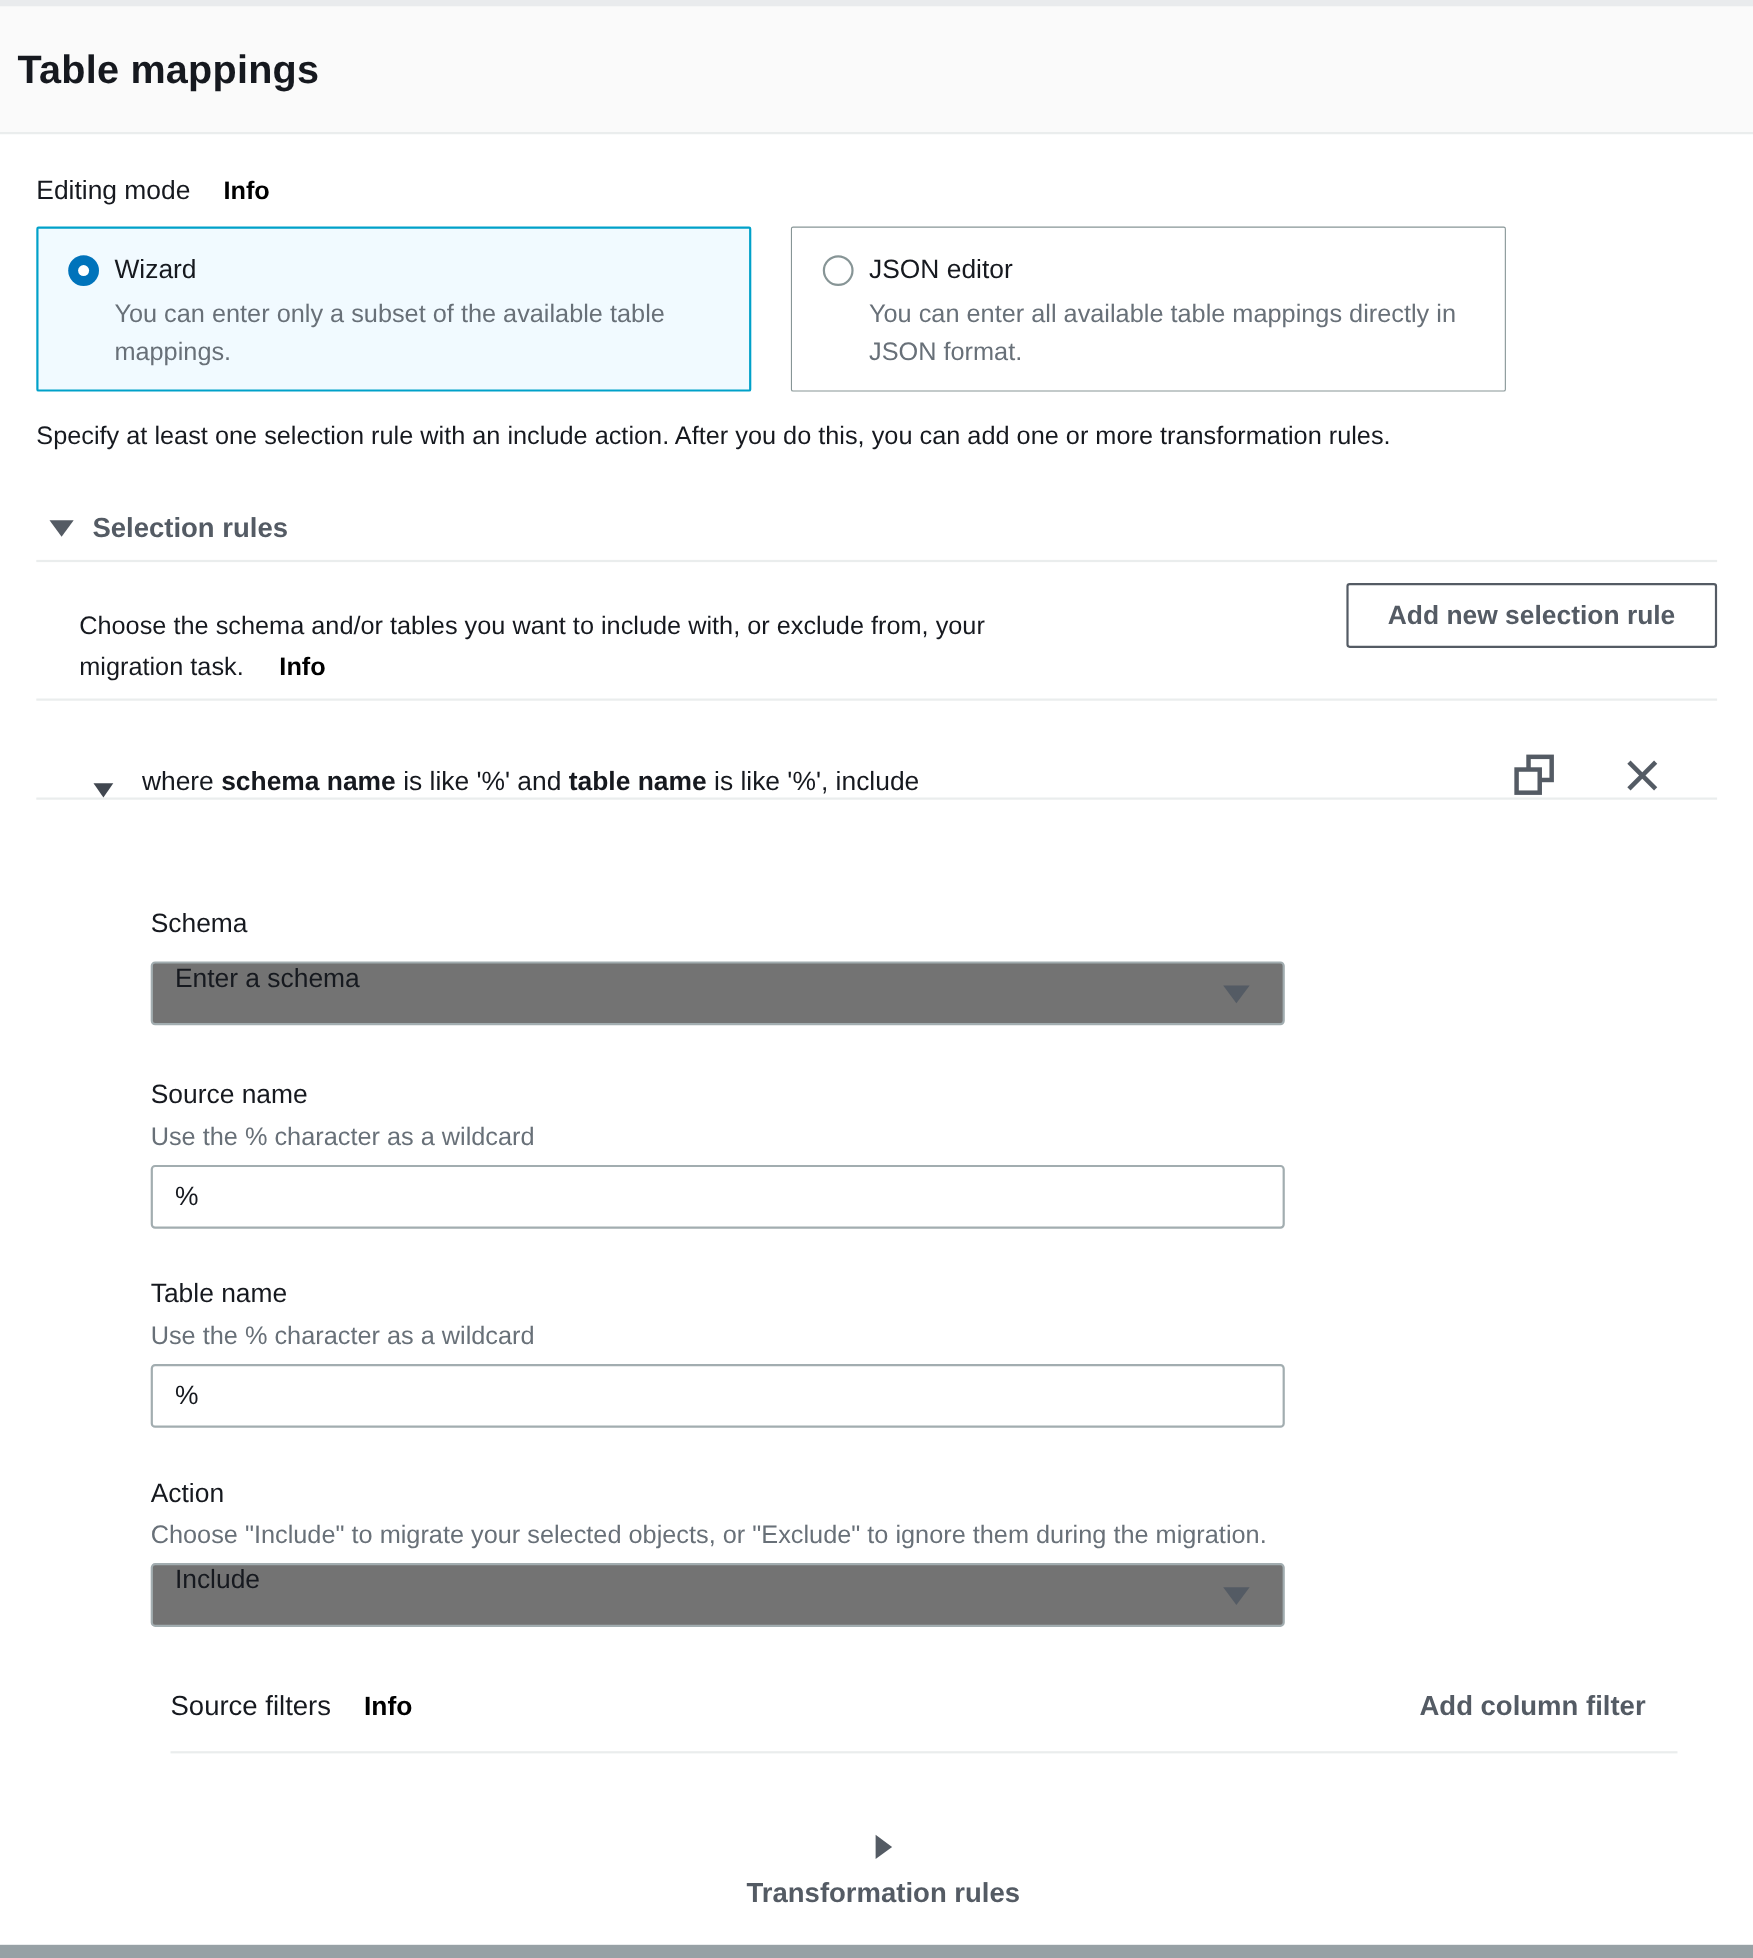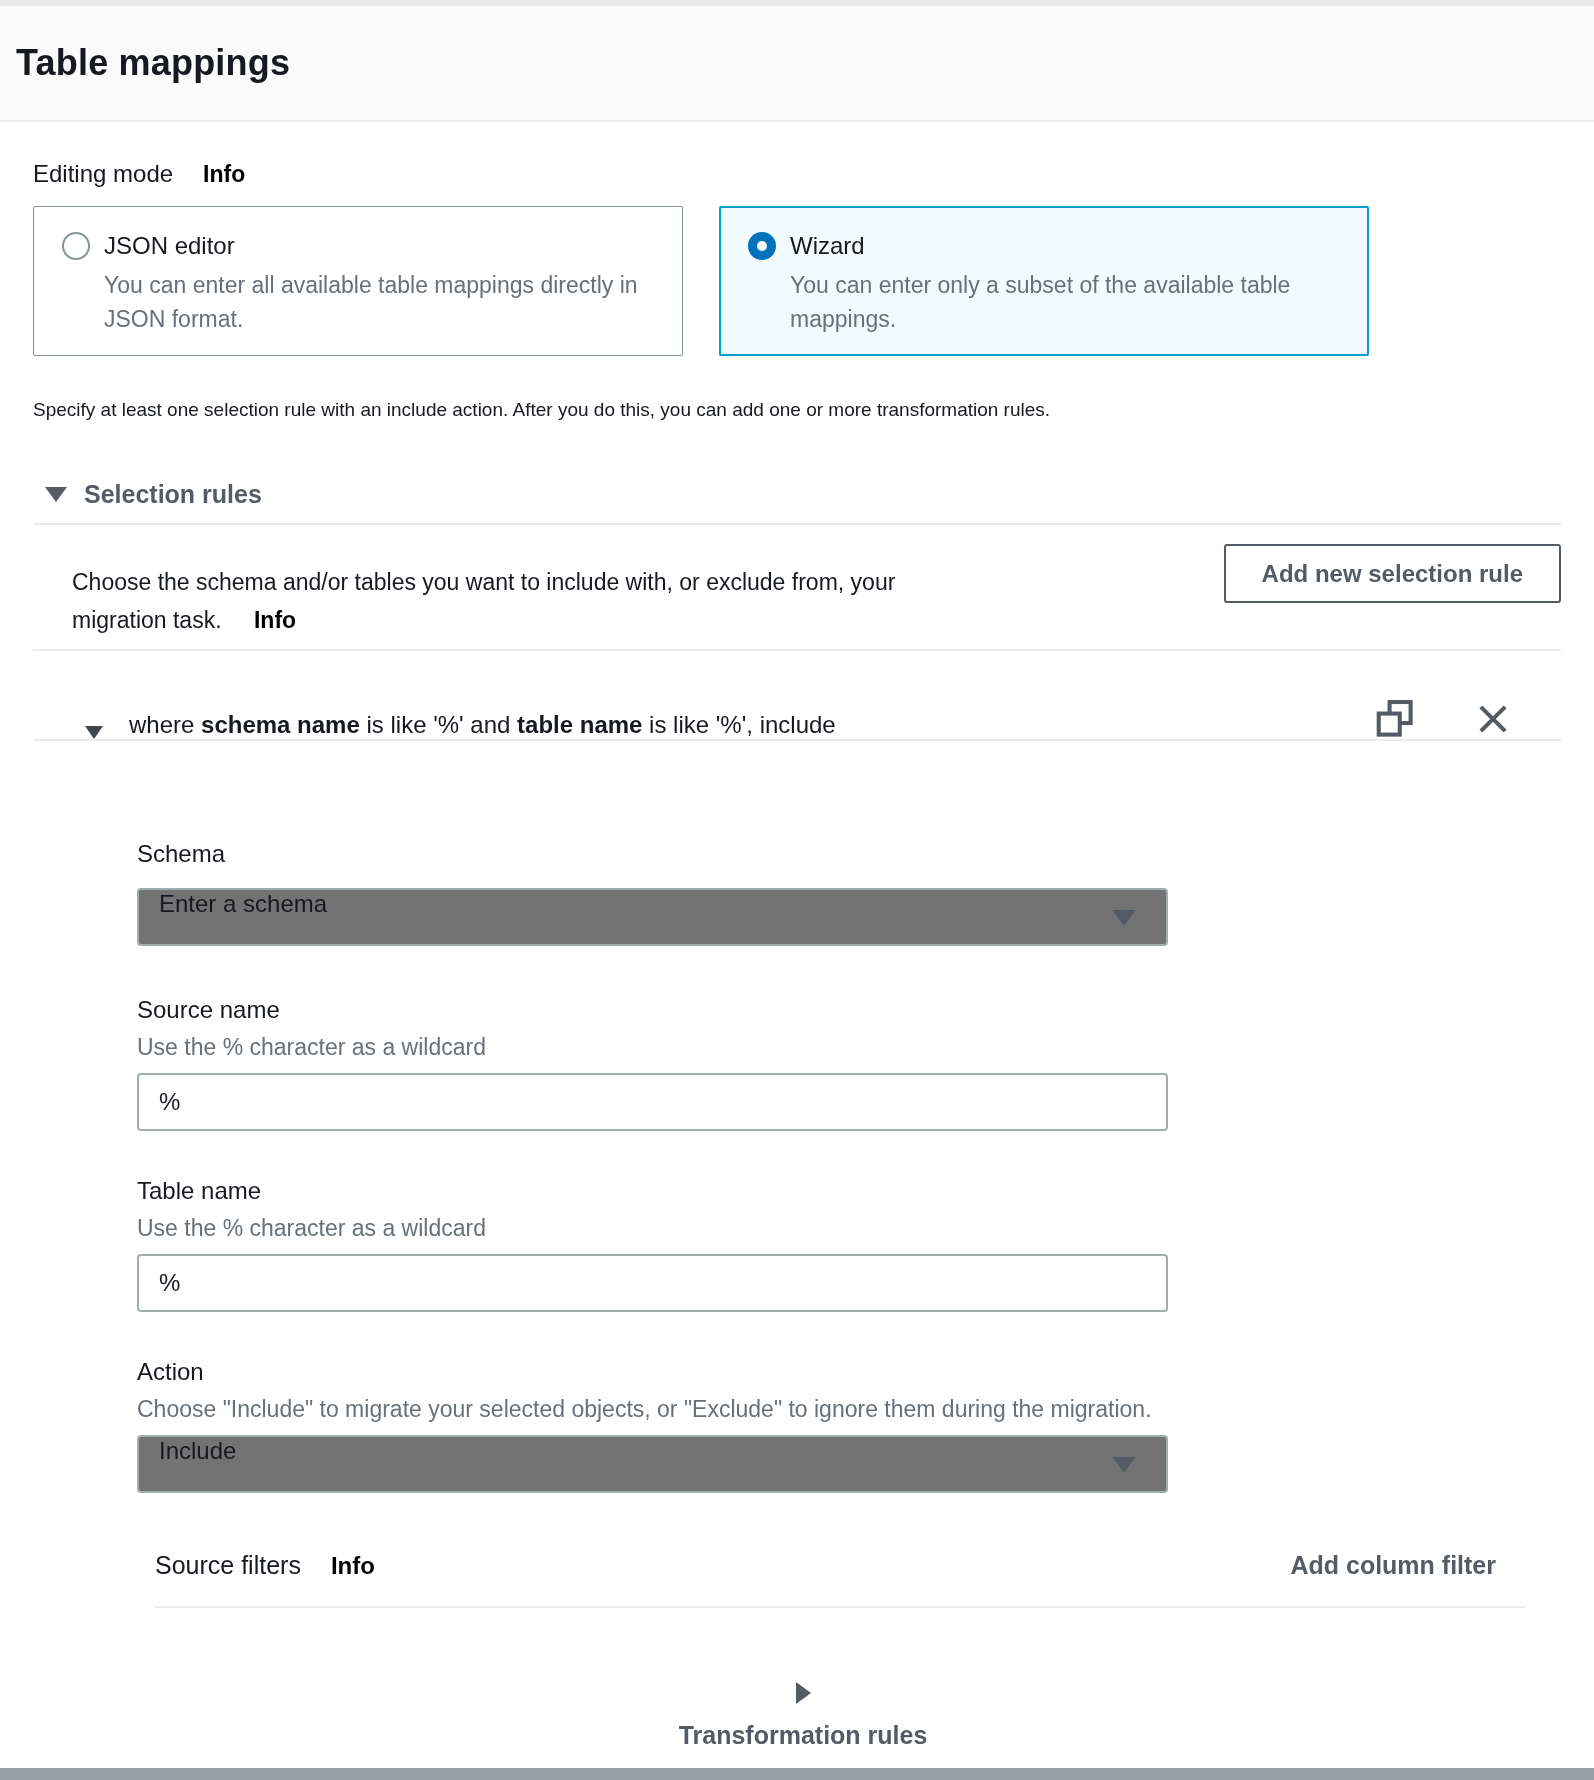--- a/index.html
+++ b/index.html
@@ -36,21 +36,21 @@
     border:2px solid #879596; background:#ffffff; position:relative;
   }
   .radio.checked { border:none; background:#0073bb; }
   .radio.checked::after {
     content:""; position:absolute; left:50%; top:50%; width:10px; height:10px;
     margin:-5px 0 0 -5px; border-radius:50%; background:#ffffff;
   }
   .tile-label { font-size:24px; color:#16191f; }
   .tile-desc { margin-top:8px; margin-left:42px; font-size:23px; line-height:34px; color:#687078; max-width:540px; }
 
-  .intro { margin-top:34px; font-size:19px; line-height:40px; max-width:1330px; color:#16191f; }
+  .intro { margin-top:20px; font-size:23px; line-height:40px; max-width:1330px; color:#16191f; }
 
   .section-header { margin-top:50px; margin-left:12px; display:flex; align-items:center; gap:17px; cursor:pointer; }
   .caret-down {
     width:0; height:0; flex:none;
     border-left:11px solid transparent; border-right:11px solid transparent;
     border-top:15px solid #545b64;
   }
   .caret-right {
     width:0; height:0; flex:none;
     border-top:11px solid transparent; border-bottom:11px solid transparent;
@@ -123,33 +123,33 @@
 </header>
 
 <main>
 
   <div class="editing-row">
     <span>Editing mode</span>
     <a class="info-link">Info</a>
   </div>
 
   <div class="tiles">
+    <label class="tile selected">
+      <span class="tile-top">
+        <span class="radio checked"></span>
+        <span class="tile-label">Wizard</span>
+      </span>
+      <div class="tile-desc">You can enter only a subset of the available table mappings.</div>
+    </label>
     <label class="tile">
       <span class="tile-top">
         <span class="radio"></span>
         <span class="tile-label">JSON editor</span>
       </span>
       <div class="tile-desc">You can enter all available table mappings directly in JSON format.</div>
-    </label>
-    <label class="tile selected">
-      <span class="tile-top">
-        <span class="radio checked"></span>
-        <span class="tile-label">Wizard</span>
-      </span>
-      <div class="tile-desc">You can enter only a subset of the available table mappings.</div>
     </label>
   </div>
 
   <p class="intro">Specify at least one selection rule with an include action. After you do this, you can add one or more transformation rules.</p>
 
   <div class="section-header">
     <span class="caret-down"></span>
     <span class="section-title">Selection rules</span>
   </div>
   <hr class="divider div-1">

